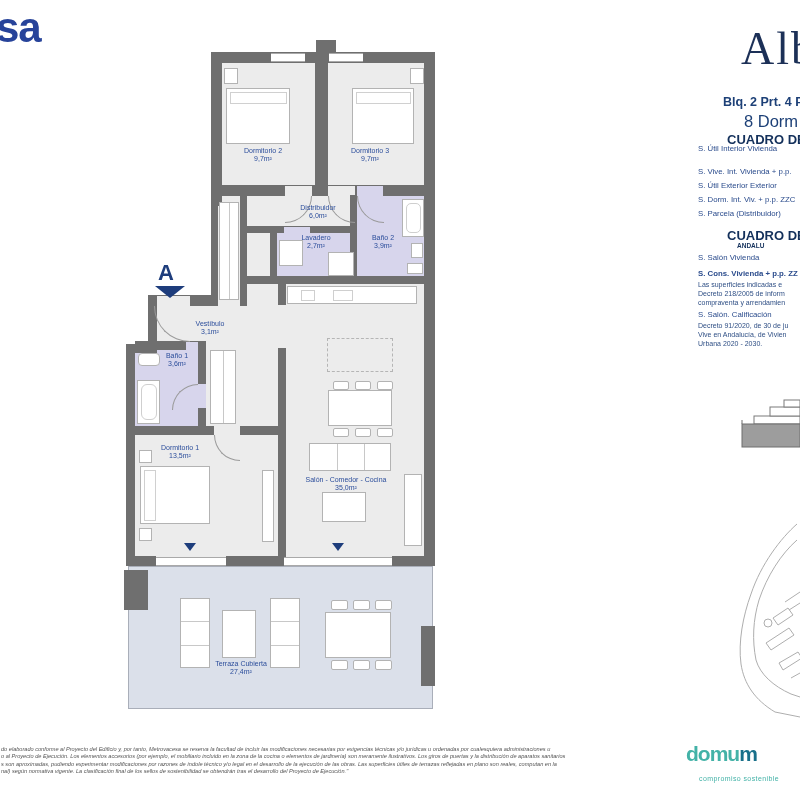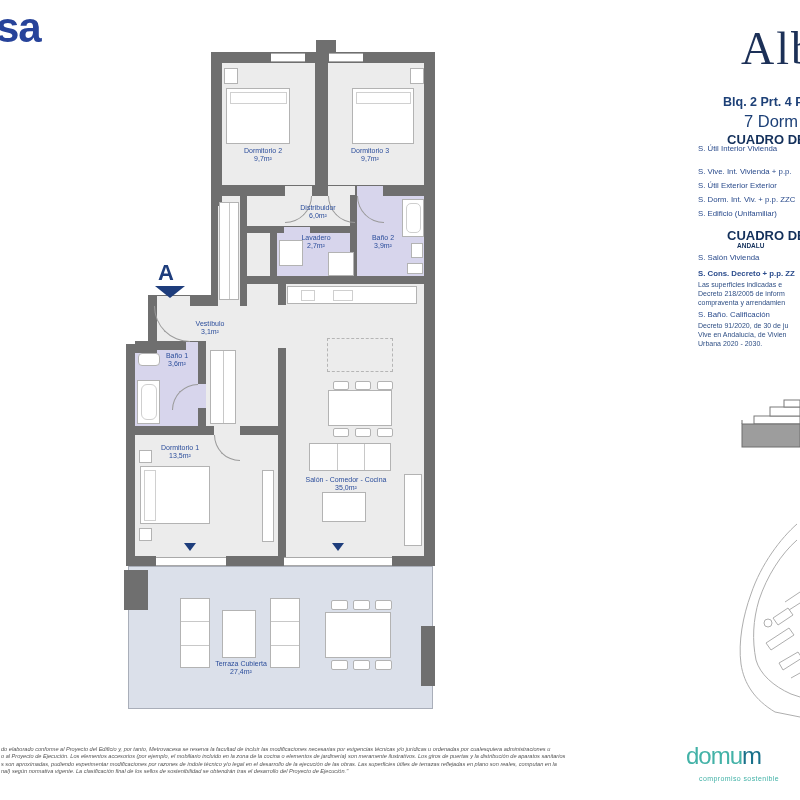--- a/index.html
+++ b/index.html
@@ -27,37 +27,37 @@
   .disc{position:absolute;white-space:nowrap;color:#545454;font-size:5.6px;line-height:7.4px;font-style:italic}
   .pline{position:absolute;border:1px solid #c8c8c8;background:#fff}
 </style>
 </head>
 <body>
 
 <div class="abs" style="left:-4px;top:4px;font-size:42px;font-weight:bold;color:#27439a;letter-spacing:-1px">sa</div>
 
 <div class="abs" style="left:741px;top:22px;font-family:'Liberation Serif',serif;font-size:46px;font-weight:400;color:#1c3057;letter-spacing:2px">Alb</div>
 <div class="abs" style="left:723px;top:95px;font-size:12.5px;font-weight:600;color:#1d4077;white-space:nowrap">Blq. 2 Prt. 4 P</div>
-<div class="abs" style="left:744px;top:112px;font-size:16.5px;font-weight:500;color:#1d4077;white-space:nowrap">7 Dorm</div>
+<div class="abs" style="left:744px;top:112px;font-size:16.5px;font-weight:500;color:#1d4077;white-space:nowrap">8 Dorm</div>
 
 <div class="rc-head" style="left:727px;top:132px">CUADRO DE</div>
 <div class="rc" style="left:698px;top:144px">S. Útil Interior Vivienda</div>
 <div class="rc" style="left:698px;top:167px">S. Vive. Int. Vivienda + p.p.</div>
 <div class="rc" style="left:698px;top:181px">S. Útil Exterior Exterior</div>
 <div class="rc" style="left:698px;top:195px">S. Dorm. Int. Viv. + p.p. ZZC</div>
-<div class="rc" style="left:698px;top:209px">S. Edificio (Unifamiliar)</div>
+<div class="rc" style="left:698px;top:209px">S. Parcela (Distribuidor)</div>
 
 <div class="rc-head" style="left:727px;top:228px">CUADRO DE</div>
 <div class="abs" style="left:737px;top:242px;font-size:6.5px;font-weight:bold;color:#13305b;white-space:nowrap">ANDALU</div>
 <div class="rc" style="left:698px;top:253px">S. Salón Vivienda</div>
-<div class="rc" style="left:698px;top:269px;font-weight:600">S. Cons. Decreto + p.p. ZZ</div>
+<div class="rc" style="left:698px;top:269px;font-weight:600">S. Cons. Vivienda + p.p. ZZ</div>
 <div class="note" style="left:698px;top:280px">Las superficies indicadas e</div>
 <div class="note" style="left:698px;top:289px">Decreto 218/2005 de inform</div>
 <div class="note" style="left:698px;top:298px">compraventa y arrendamien</div>
-<div class="rc" style="left:698px;top:310px">S. Baño. Calificación</div>
+<div class="rc" style="left:698px;top:310px">S. Salón. Calificación</div>
 <div class="note" style="left:698px;top:321px">Decreto 91/2020, de 30 de ju</div>
 <div class="note" style="left:698px;top:330px">Vive en Andalucía, de Vivien</div>
 <div class="note" style="left:698px;top:339px">Urbana 2020 - 2030.</div>
 
 <svg class="abs" style="left:740px;top:392px" width="60" height="56">
   <rect x="14" y="24" width="46" height="8" fill="#ffffff" stroke="#7a7a7a" stroke-width="1"></rect>
   <rect x="30" y="15" width="30" height="9" fill="#ffffff" stroke="#7a7a7a" stroke-width="1"></rect>
   <rect x="44" y="8" width="16" height="7" fill="#ffffff" stroke="#7a7a7a" stroke-width="1"></rect>
   <rect x="2" y="32" width="58" height="23" fill="#9d9d9d" stroke="#6e6e6e" stroke-width="1"></rect>
   <line x1="2" y1="32" x2="2" y2="28" stroke="#6e6e6e"></line>
@@ -255,16 +255,16 @@
     <div>Terraza Cubierta</div>
     <div>27,4m²</div>
   </div>
 </div>
 
 <div class="disc" style="left:1px;top:746px">do elaborado conforme al Proyecto del Edificio y, por tanto, Metrovacesa se reserva la facultad de incluir las modificaciones necesarias por exigencias técnicas y/o jurídicas u ordenadas por cualesquiera administraciones u</div>
 <div class="disc" style="left:1px;top:753px">o al Proyecto de Ejecución. Los elementos accesorios (por ejemplo, el mobiliario incluido en la zona de la cocina o elementos de jardinería) son meramente ilustrativos. Los giros de puertas y la distribución de aparatos sanitarios</div>
 <div class="disc" style="left:1px;top:761px">s son aproximadas, pudiendo experimentar modificaciones por razones de índole técnico y/o legal en el desarrollo de la ejecución de las obras. Las superficies útiles de terrazas reflejadas en plano son reales, computan en la</div>
 <div class="disc" style="left:1px;top:768px">nal) según normativa vigente. La clasificación final de los sellos de sostenibilidad se obtendrán tras el desarrollo del Proyecto de Ejecución."</div>
 
-<div class="abs" style="left:686px;top:742px;font-size:24px;font-weight:normal;letter-spacing:-1px">
+<div class="abs" style="left:686px;top:742px;font-size:21px;font-weight:bold;letter-spacing:-1px">
   <span style="color:#43b2a7">domu</span><span style="color:#19708a">m</span>
 </div>
 <div class="abs" style="left:699px;top:775px;font-size:7px;color:#43b2a7;letter-spacing:0.4px;white-space:nowrap">compromiso sostenible</div>
 
 </body></html>

